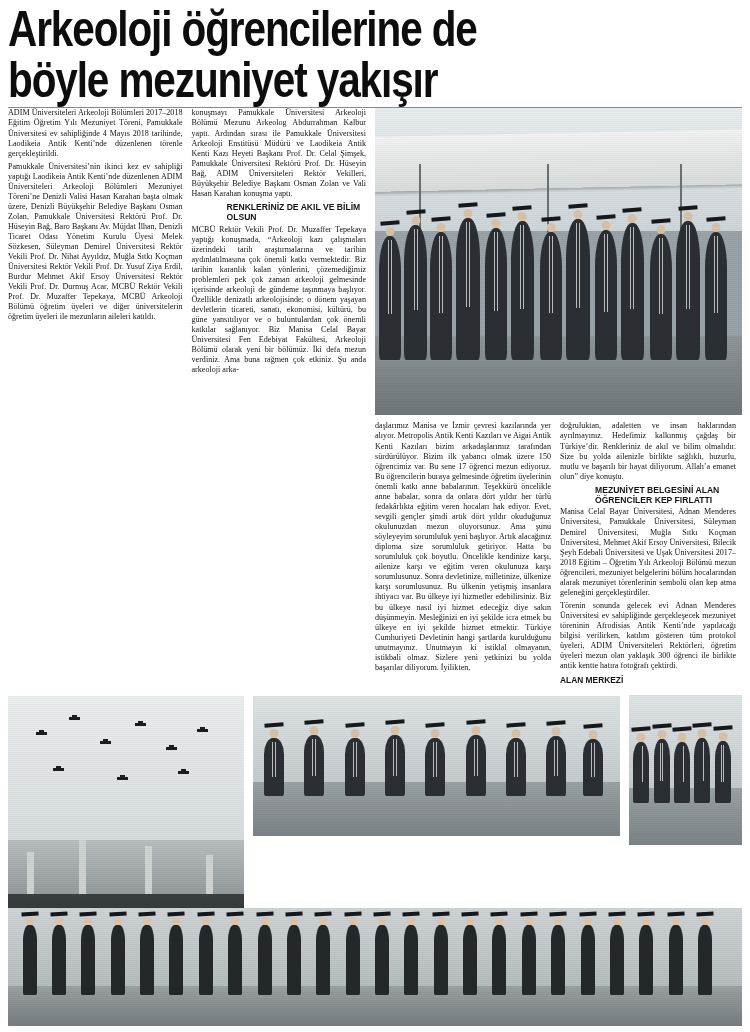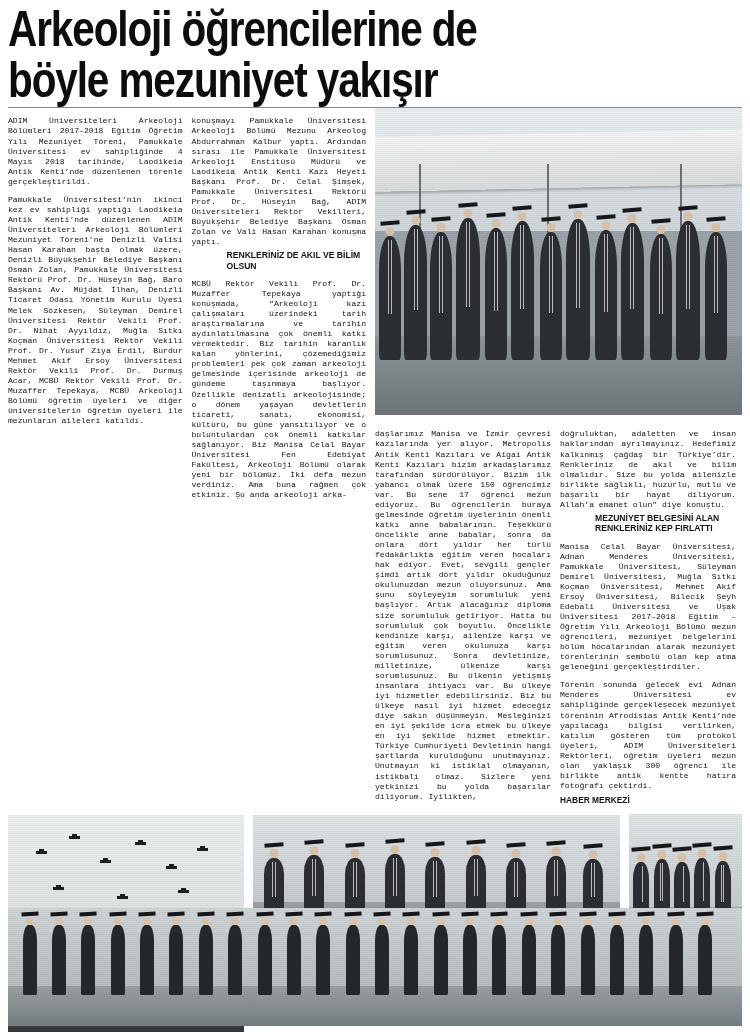--- a/index.html
+++ b/index.html
@@ -65,21 +65,21 @@
     align-items:flex-start;
   }
   .col {
     width:176px;
     font-size:8.1px;
     line-height:1.245;
     text-align:justify;
     hyphens:auto;
     color:#141414;
   }
-  .col p { margin:8px 0 0.35em 0; text-indent:0;font-family:Liberation Mono, monospace; }
+  .col p { margin:0 0 0.35em 0; text-indent:0; }
   .subhead {
     font-family:"Liberation Sans", sans-serif;
     font-weight:bold;
     font-size:8.6px;
     line-height:1.2;
     margin:3px 0 2px 0;
     text-align:left;
     padding-left:35px;
   }
   .byline {
@@ -309,24 +309,24 @@
           </div>
           <div class="texture"></div>
         </div>
 
         <div class="cols" style="margin-top:6px">
           <div class="col col3">
             <p>daşlarımız Manisa ve İzmir çevresi kazılarında yer alıyor. Metropolis Antik Kenti Kazıları ve Aigai Antik Kenti Kazıları bizim arkadaşlarımız tarafından sürdürülüyor. Bizim ilk yabancı olmak üzere 150 öğrencimiz var. Bu sene 17 öğrenci mezun ediyoruz. Bu öğrencilerin buraya gelmesinde öğretim üyelerinin önemli katkı anne babalarının. Teşekkürü öncelikle anne babalar, sonra da onlara dört yıldır her türlü fedakârlıkta eğitim veren hocaları hak ediyor. Evet, sevgili gençler şimdi artık dört yıldır okuduğunuz okulunuzdan mezun oluyorsunuz. Ama şunu söyleyeyim sorumluluk yeni başlıyor. Artık alacağınız diploma size sorumluluk getiriyor. Hatta bu sorumluluk çok boyutlu. Öncelikle kendinize karşı, ailenize karşı ve eğitim veren okulunuza karşı sorumlusunuz. Sonra devletinize, milletinize, ülkenize karşı sorumlusunuz. Bu ülkenin yetişmiş insanlara ihtiyacı var. Bu ülkeye iyi hizmetler edebilirsiniz. Biz bu ülkeye nasıl iyi hizmet edeceğiz diye sakın düşünmeyin. Mesleğinizi en iyi şekilde icra etmek bu ülkeye en iyi şekilde hizmet etmektir. Türkiye Cumhuriyeti Devletinin hangi şartlarda kurulduğunu unutmayınız. Unutmayın ki istiklal olmayanın, istikbali olmaz.  Sizlere yeni yetkinizi bu yolda başarılar diliyorum. İyilikten,</p>
           </div>
           <div class="col col4">
             <p>doğruluktan, adaletten ve insan haklarından ayrılmayınız. Hedefimiz kalkınmış çağdaş bir Türkiye’dir. Renkleriniz de akıl ve bilim olmalıdır. Size bu yolda ailenizle birlikte sağlıklı, huzurlu, mutlu ve başarılı bir hayat diliyorum. Allah’a emanet olun” diye konuştu.</p>
-            <div class="subhead">MEZUNİYET BELGESİNİ ALAN RENKLERİNİZ KEP FIRLATTI</div>
+            <div class="subhead">MEZUNİYET BELGESİNİ ALAN ÖĞRENCİLER KEP FIRLATTI</div>
             <p>Manisa Celal Bayar Üniversitesi, Adnan Menderes Üniversitesi, Pamukkale Üniversitesi, Süleyman Demirel Üniversitesi, Muğla Sıtkı Koçman Üniversitesi, Mehmet Akif Ersoy Üniversitesi, Bilecik Şeyh Edebali Üniversitesi ve Uşak Üniversitesi 2017–2018 Eğitim – Öğretim Yılı Arkeoloji Bölümü mezun öğrencileri, mezuniyet belgelerini bölüm hocalarından alarak mezuniyet törenlerinin sembolü olan kep atma geleneğini gerçekleştirdiler.</p>
             <p>Törenin sonunda gelecek evi Adnan Menderes Üniversitesi ev sahipliğinde gerçekleşecek mezuniyet töreninin Afrodisias Antik Kenti’nde yapılacağı bilgisi verilirken, katılım gösteren tüm protokol üyeleri, ADIM Üniversiteleri Rektörleri, öğretim üyeleri mezun olan yaklaşık 300 öğrenci ile birlikte antik kentte hatıra fotoğrafı çektirdi.</p>
-            <div class="byline">HABER MERKEZİ</div>
+            <div class="byline">ALAN MERKEZİ</div>
           </div>
         </div>
       </div>
     </div>
 
     <div style="display:flex; gap:9px; align-items:flex-start; margin-top:4px;">
       <div class="photo photo-left">
         <div class="pl-sky"></div>
         <div class="fly-cap" style="left:12%; top:12%"></div>
         <div class="fly-cap" style="left:26%; top:7%"></div>

